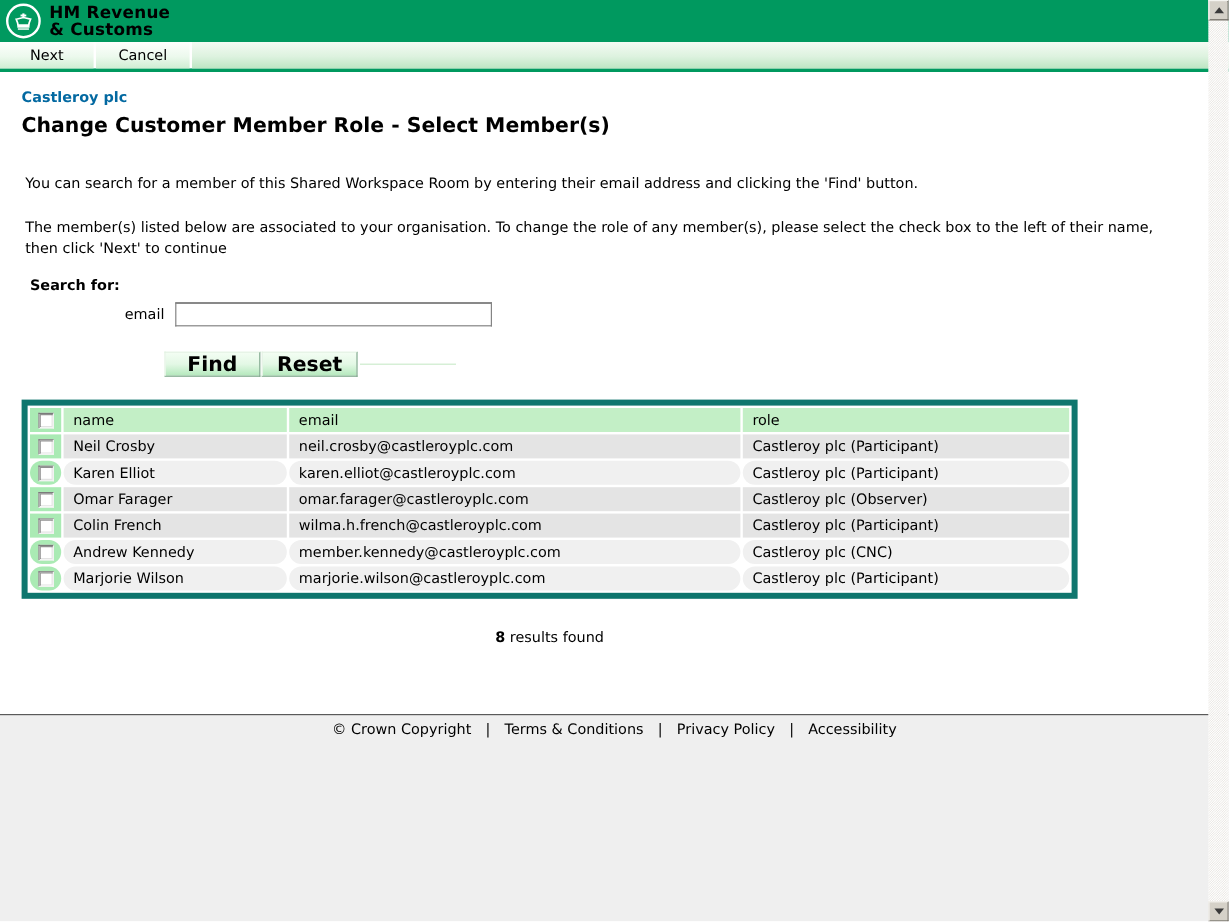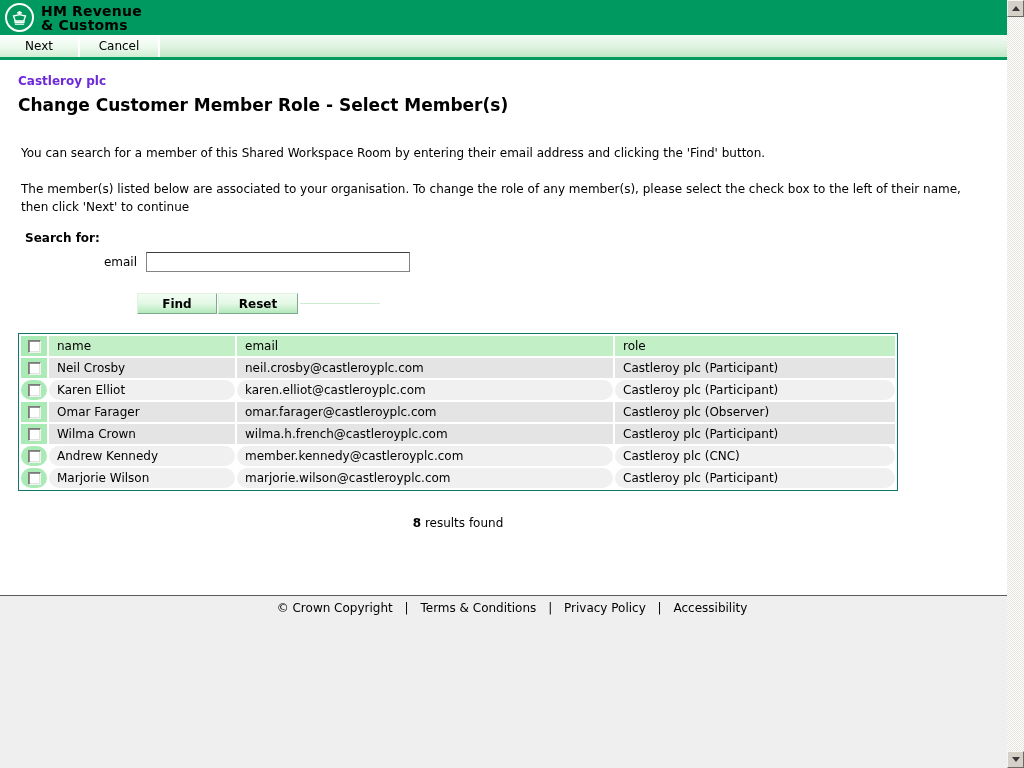--- a/index.html
+++ b/index.html
@@ -15,41 +15,41 @@
   
   .navbar{display:flex;height:22px;background:#fff;}
   .nav-btn{width:78px;margin-right:2px;cursor:default;font-weight:normal;font-size:12px;
            display:flex;align-items:center;justify-content:center;
            background:linear-gradient(180deg,#fdfffd 0%,#ecf9ed 55%,#cfeed3 100%);}
   .nav-fill{flex:1;background:linear-gradient(180deg,#f3fbf3 0%,#ddf2df 55%,#bce6c3 100%);}
   .nav-underline{height:3px;background:#00995f;}
 
   
   .content{padding-left:18px;}
-  .org-link{color:#6d28d9;font-weight:bold;padding-top:14px;font-size:12px;}
+  .org-link{color:#0369a1;font-weight:bold;padding-top:14px;font-size:12px;}
   .page-title{font-size:17px;font-weight:bold;margin:7px 0 0 0;}
   .intro{margin:0;padding-left:3px;max-width:945px;line-height:18px;}
   .intro-1{margin-top:29px;}
   .intro-2{margin-top:18px;}
   .search-label{font-weight:bold;margin-top:15px;padding-left:7px;}
   .email-row{margin-top:7px;display:flex;align-items:center;}
   .email-label{width:128px;text-align:right;padding-right:9px;box-sizing:border-box;}
   .email-input{width:264px;height:20px;box-sizing:border-box;background:#fff;
                border:1px solid #848484;border-top-color:#3c3c3c;
                font-family:"DejaVu Sans","Liberation Sans",sans-serif;font-size:12px;padding:1px 3px;}
   .buttons-row{margin-top:21px;margin-left:119px;display:flex;align-items:center;}
   .btn{width:80px;height:21px;box-sizing:border-box;margin-right:1px;cursor:default;
-       font-weight:bold;font-size:12px;display:flex;align-items:center;justify-content:center;
+       font-weight:bold;font-size:17px;display:flex;align-items:center;justify-content:center;
        background:linear-gradient(180deg,#f3fdf3 0%,#e3f8e5 50%,#b4e8bc 100%);
        border:1px solid;border-color:#e2f2e2 #7fa98c #7fa98c #e2f2e2;text-align:right;}
   .rule-after{width:80px;height:1px;background:#cdebcd;margin-left:1px;}
 
   
   .member-table{margin-top:19px;width:880px;table-layout:fixed;
-                border:1px solid #0f766e;border-collapse:separate;border-spacing:2px;background:#fff;}
+                border:5px solid #0f766e;border-collapse:separate;border-spacing:2px;background:#fff;}
   .member-table th,.member-table td{padding:2px 8px;height:16px;text-align:left;font-weight:normal;
                 font-size:12px;white-space:nowrap;overflow:hidden;}
   .member-table .cb-cell{background:#aaeab4;width:14px;text-align:center;padding:2px 4px;}
   .member-table th.green{background:#c3efc6;}
   .row-dark td{background:#e4e4e4;}
   .row-light td{background:#f0f0f0;border-radius:10px;}
   .member-table tr td.cb-cell{background:#aaeab4;}
   .cb{display:inline-block;width:13px;height:13px;background:#fff;vertical-align:middle;box-sizing:border-box;
       border:1px solid;border-color:#7b7b7b #f2f2f2 #f2f2f2 #7b7b7b;
       box-shadow:inset 1px 1px 0 rgba(70,70,70,.6), inset -1px -1px 0 #e2e2e2;}
@@ -169,21 +169,21 @@
             <td>Omar Farager</td>
             <td>omar.farager@castleroyplc.com</td>
             <td>Castleroy plc (Observer)</td>
           </tr>
 
 
           <tr class="row-dark">
             <td class="cb-cell">
               <span class="cb"></span>
             </td>
-            <td>Wilma Crown</td>
+            <td>Colin French</td>
             <td>wilma.h.french@castleroyplc.com</td>
             <td>Castleroy plc (Participant)</td>
           </tr>
 
           <tr class="row-light">
             <td class="cb-cell">
               <span class="cb"></span>
             </td>
             <td>Andrew Kennedy</td>
             <td>member.kennedy@castleroyplc.com</td>

